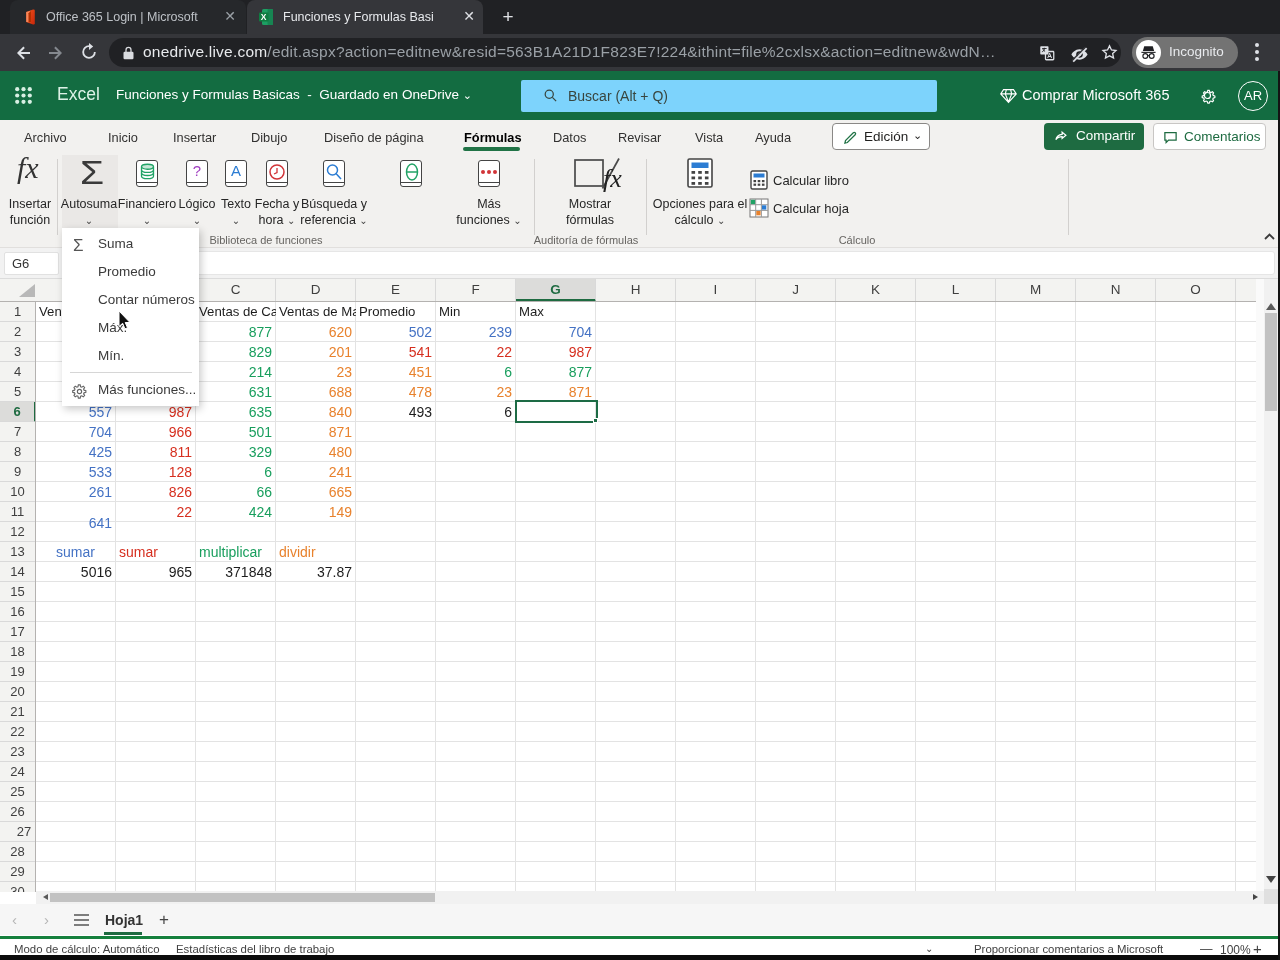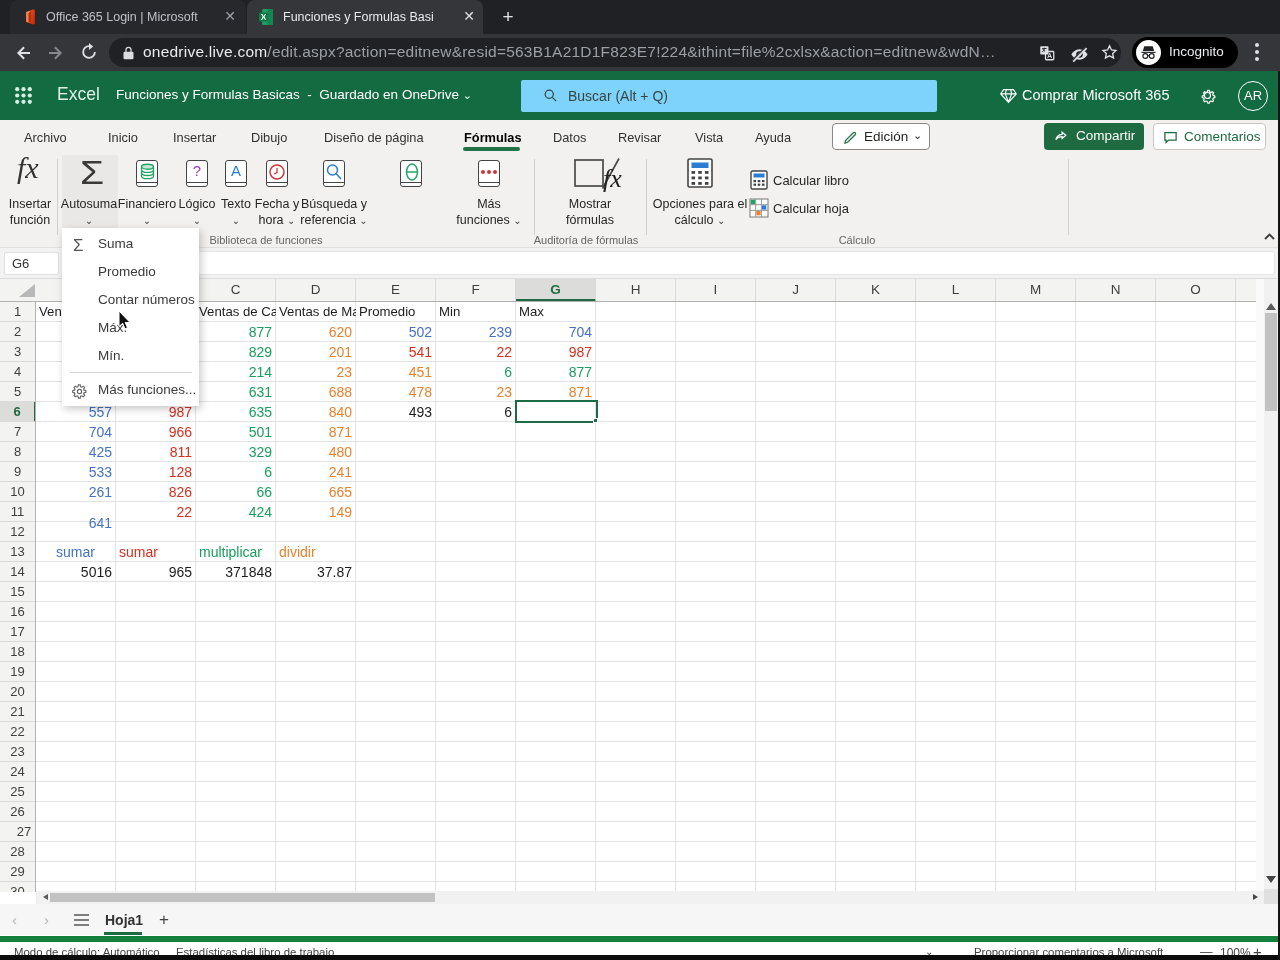--- a/index.html
+++ b/index.html
@@ -15,21 +15,21 @@
 #tab2 .title { position:absolute; left:36px; top:10px; width:168px; white-space:nowrap; overflow:hidden; }
 .tabx { position:absolute; top:9px; width:16px; height:16px; font-size:14px; line-height:15px; text-align:center; color:#9aa0a6; }
 #tab2 .tabx { color:#dfe1e5; }
 #newtab { left:498px; top:7px; width:20px; height:20px; color:#dfe1e5; font-size:19px; line-height:20px; text-align:center; font-weight:400; }
 
 
 #toolbar { left:0; top:34px; width:1280px; height:37px; background:#35363a; }
 #urlpill { left:109px; top:4px; width:1012px; height:29px; background:#202124; border-radius:15px; }
 #urlpill .url { position:absolute; left:34px; top:5px; font-size:15.5px; letter-spacing:.22px; color:#e8eaed; white-space:nowrap; }
 #urlpill .url .g { color:#9aa0a6; }
-#incog { left:1132px; top:3px; width:106px; height:31px; background:#000000; border-radius:16px; color:#e8eaed; font-size:13.5px; }
+#incog { left:1132px; top:3px; width:106px; height:31px; background:#737373; border-radius:16px; color:#e8eaed; font-size:13.5px; }
 .navicon { color:#c7cbd1; }
 
 
 #xlhead { left:0; top:71px; width:1280px; height:49px; background:#136c41; color:#fff; }
 #xlhead .brand { position:absolute; left:57px; top:13px; font-size:17.5px; font-weight:400; color:#dcf1e6; }
 #xlhead .doc { position:absolute; left:116px; top:16px; font-size:13.5px; color:#fff; }
 #searchbox { left:521px; top:9px; width:416px; height:32px; background:#7dd3fc; border-radius:2px; color:#38453e; font-size:14px; }
 #xlhead .buy { position:absolute; left:1022px; top:16px; font-size:14.5px; }
 
 
@@ -76,21 +76,21 @@
 
 
 #vscroll { left:1256px; top:279px; width:24px; height:612px; background:#fafafa; }
 #vtrack { position:absolute; left:8px; top:0; width:14px; height:612px; background:#f1f1f1; }
 #vthumb { position:absolute; left:9px; top:34px; width:12px; height:98px; background:#c2c2c2; }
 #hscroll { left:36px; top:891px; width:1228px; height:13px; background:#f1f1f1; }
 #hthumb { position:absolute; left:14px; top:2px; width:385px; height:9px; background:#c2c2c2; }
 
 
 #sheetbar { left:0; top:904px; width:1280px; height:31px; background:#f6f6f6; }
-#statusbar { left:0; top:936px; width:1280px; height:20px; background:#fff; border-top:6px solid #15803d; font-size:11.4px; color:#424242; }
+#statusbar { left:0; top:936px; width:1280px; height:20px; background:#fff; border-top:3px solid #15803d; font-size:11.4px; color:#424242; }
 #blackstrip { left:0; top:955px; width:1280px; height:5px; background:#0c0c0c; }
 
 
 #menu { left:62px; top:228px; width:137px; height:178px; background:#fff; box-shadow:2px 3px 8px rgba(0,0,0,.22); font-size:13.5px; color:#3b3b3b; z-index:50; }
 #menu .mi { position:absolute; left:36px; white-space:nowrap; }
 </style>
 </head>
 <body>
 
 <div class="abs" id="tabstrip">

